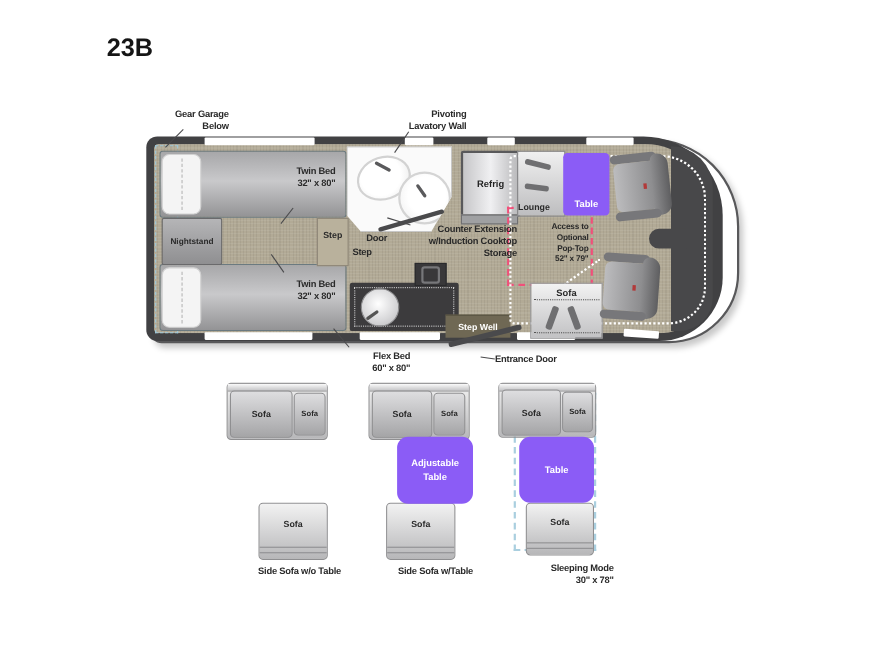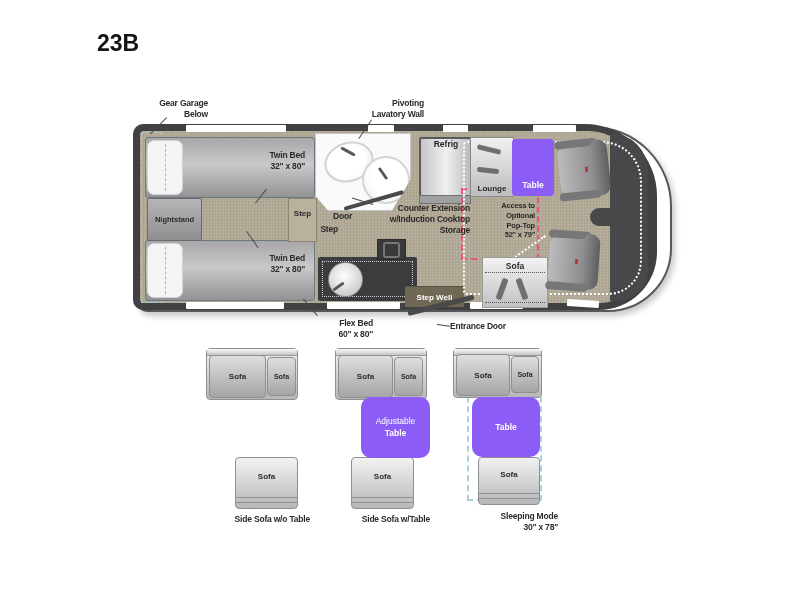--- a/index.html
+++ b/index.html
@@ -126,21 +126,21 @@
 
   <div class="lbl" style="left:370px;top:203px;width:100px;">
     <div>Counter Extension</div>
       <div>w/Induction Cooktop</div>
       <div>Storage</div>
   </div>
   <div class="line" style="left:373px;top:205px;width:22px;transform:rotate(197deg);"></div>
 
   <div class="abs" style="left:419px;top:137px;width:50px;height:56px;z-index:16;
               background:linear-gradient(90deg,#c6c6c8,#f0f0f2 50%,#b9b9bb);
-              border:2px solid #59595b;border-radius:2px;display:flex;justify-content:center;">
+              border:2px solid #59595b;border-radius:2px;display:flex;align-items:center;justify-content:center;">
     <span style="font-weight:bold;font-size:8.5px;color:#222;">Refrig</span>
   </div>
   <div class="abs" style="left:419px;top:195px;width:50px;height:7px;background:#9fa0a2;border:1px solid #6f6f71;z-index:16;"></div>
 
   <div class="abs" style="left:318px;top:257px;width:99px;height:44px;background:#3c3b3d;border-radius:2px;z-index:16;">
     <div style="position:absolute;left:4px;top:4px;right:4px;bottom:4px;
                 border:1px dotted rgba(255,255,255,.75);"></div>
     <div style="position:absolute;left:10px;top:5px;width:33px;height:33px;border-radius:50%;
                 background:radial-gradient(circle at 45% 40%,#fff,#d6d6d8 60%,#b6b6b8);
                 border:1px solid #909092;"></div>
@@ -153,21 +153,21 @@
 
   <div class="abs" style="left:463px;top:141px;width:175px;height:150px;border:2px dotted #fff;
               border-radius:4px 40px 34px 4px;z-index:22;"></div>
   <div class="dotline" style="left:520px;top:165px;width:40px;transform:rotate(40deg);"></div>
   <div class="dotline" style="left:512px;top:258px;width:40px;transform:rotate(-35deg);"></div>
 
   <div class="abs" style="left:470px;top:137px;width:42px;height:58px;z-index:23;
               background:linear-gradient(180deg,#f0f0f0,#bdbdbf);border:1px solid #8a8a8c;">
     <div class="arm" style="left:6px;top:9px;width:24px;height:5px;transform:rotate(14deg);"></div>
     <div class="arm" style="left:6px;top:30px;width:22px;height:5px;transform:rotate(7deg);"></div>
-    <div style="position:absolute;left:0;right:0;bottom:3px;text-align:center;font-weight:bold;font-size:8px;color:#2a2a2a;">Lounge</div>
+    <div style="position:absolute;left:0;right:0;bottom:3px;font-weight:bold;font-size:8px;color:#2a2a2a;">Lounge</div>
   </div>
 
   <div class="darkbox" style="left:512px;top:139px;width:42px;height:57px;border-radius:4px;z-index:23;">
     <div style="position:absolute;left:0;right:0;bottom:6px;text-align:center;font-weight:bold;font-size:8.5px;color:#fff;">Table</div>
   </div>
 
   <div class="abs" style="left:461px;top:188px;width:74px;height:68px;border:2px dashed #f0507a;z-index:21;"></div>
   <div class="lbl" style="left:461px;top:201px;width:74px;font-size:7.5px;">
     <div>Access to</div>
       <div>Optional</div>
@@ -239,21 +239,21 @@
   </div>
   <div class="lbl" style="left:195px;top:514px;width:115px;">Side Sofa w/o Table</div>
 
   <div class="sofagrp" style="left:335px;top:348px;width:90px;height:50px;">
     <div class="rail"></div>
   </div>
   <div class="cushion" style="left:338px;top:355px;width:53px;height:41px;">Sofa</div>
   <div class="cushion" style="left:394px;top:357px;width:27px;height:37px;font-size:7px;">Sofa</div>
   <div class="darkbox" style="left:361px;top:397px;width:69px;height:61px;border-radius:10px;display:flex;flex-direction:column;
               align-items:center;justify-content:center;z-index:7;">
-    <span style="font-weight:normal;font-size:8.5px;color:#fff;line-height:1.3;text-align:center;">Adjustable</span>
+    <span style="font-weight:bold;font-size:8.5px;color:#fff;line-height:1.3;text-align:center;">Adjustable</span>
     <span style="font-weight:bold;font-size:8.5px;color:#fff;line-height:1.3;">Table</span>
   </div>
   <div class="sofagrp" style="left:351px;top:457px;width:61px;height:50px;">
     <div style="position:absolute;left:0;right:0;top:14px;text-align:center;font-weight:bold;font-size:8px;color:#2a2a2a;">Sofa</div>
     <div class="botrail"></div>
   </div>
   <div class="lbl" style="left:330px;top:514px;width:100px;">Side Sofa w/Table</div>
 
   <div class="abs" style="left:467px;top:357px;width:71px;height:140px;border:2px dashed #aacfdf;z-index:4;"></div>
   <div class="sofagrp" style="left:453px;top:348px;width:87px;height:48px;">

